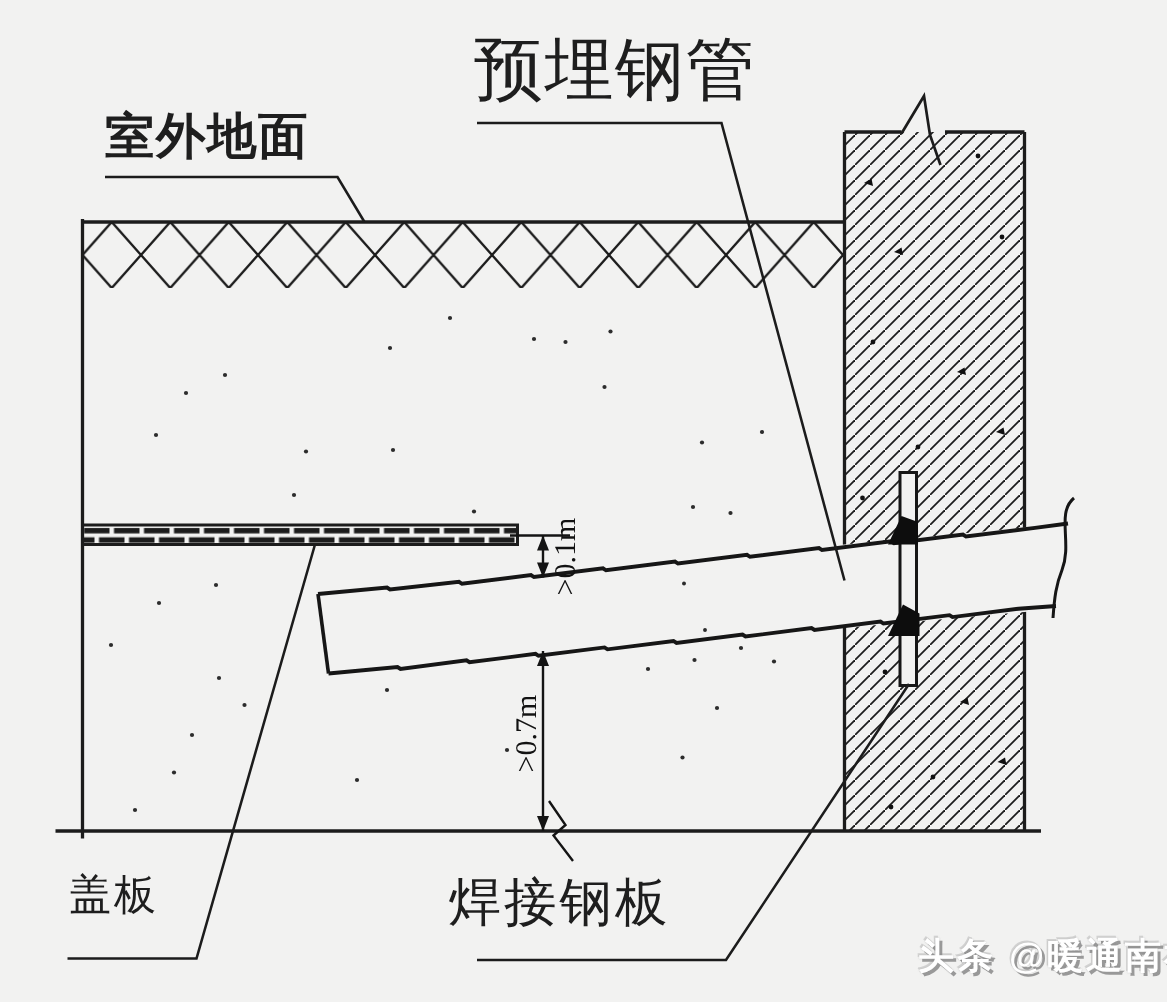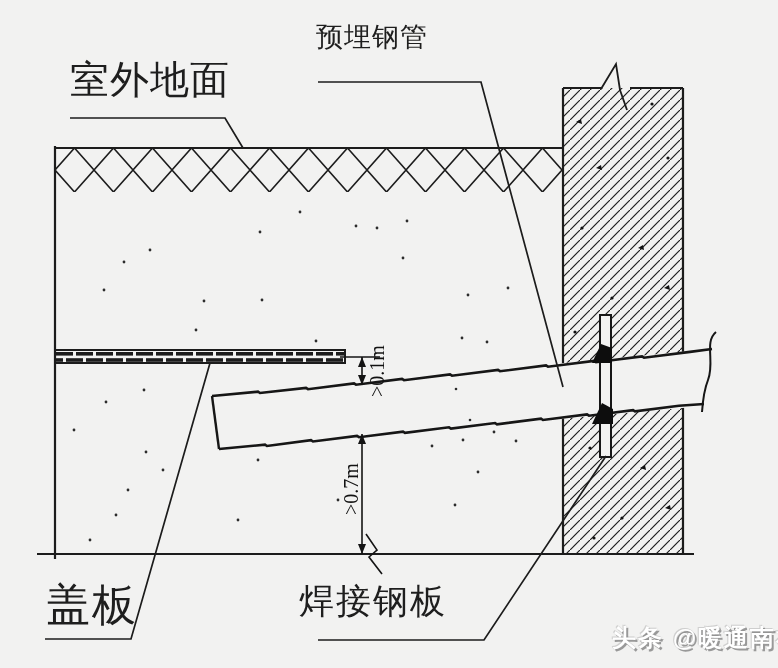--- a/index.html
+++ b/index.html
@@ -7,23 +7,23 @@
     width:778px;height:668px;position:relative;overflow:hidden;
     background:#f2f2f1;
     font-family:"Liberation Serif","DejaVu Serif",serif;
   }
   .stage{position:absolute;left:0;top:0;width:778px;height:668px;}
   svg{position:absolute;left:0;top:0;display:block;}
   .cjk-label{
     position:absolute;color:#1e1e1e;line-height:1;white-space:nowrap;
     font-family:"Liberation Serif","DejaVu Serif",serif;
   }
-  .lbl-outdoor{left:70px;top:60px;font-size:39px;letter-spacing:1px;}
-  .lbl-pipe{left:316px;top:24px;font-size:27px;letter-spacing:1px;}
-  .lbl-cover{left:46px;top:584px;font-size:44px;letter-spacing:2px;}
+  .lbl-outdoor{left:70px;top:76px;font-size:33px;letter-spacing:1px;font-weight:bold;}
+  .lbl-pipe{left:316px;top:24px;font-size:46px;letter-spacing:1px;}
+  .lbl-cover{left:46px;top:584px;font-size:28px;letter-spacing:2px;}
   .lbl-weld{left:299px;top:584px;font-size:35px;letter-spacing:2px;text-align:right;}
   .dim-text{
     position:absolute;color:#121212;font-size:20px;line-height:1;white-space:nowrap;
     font-family:"Liberation Serif","DejaVu Serif",serif;
     transform:translate(-50%,-50%) rotate(-90deg);
   }
   .dim-top{left:377px;top:371px;}
   .dim-bottom{left:351px;top:489px;}
   .watermark{
     position:absolute;left:612px;top:626px;

